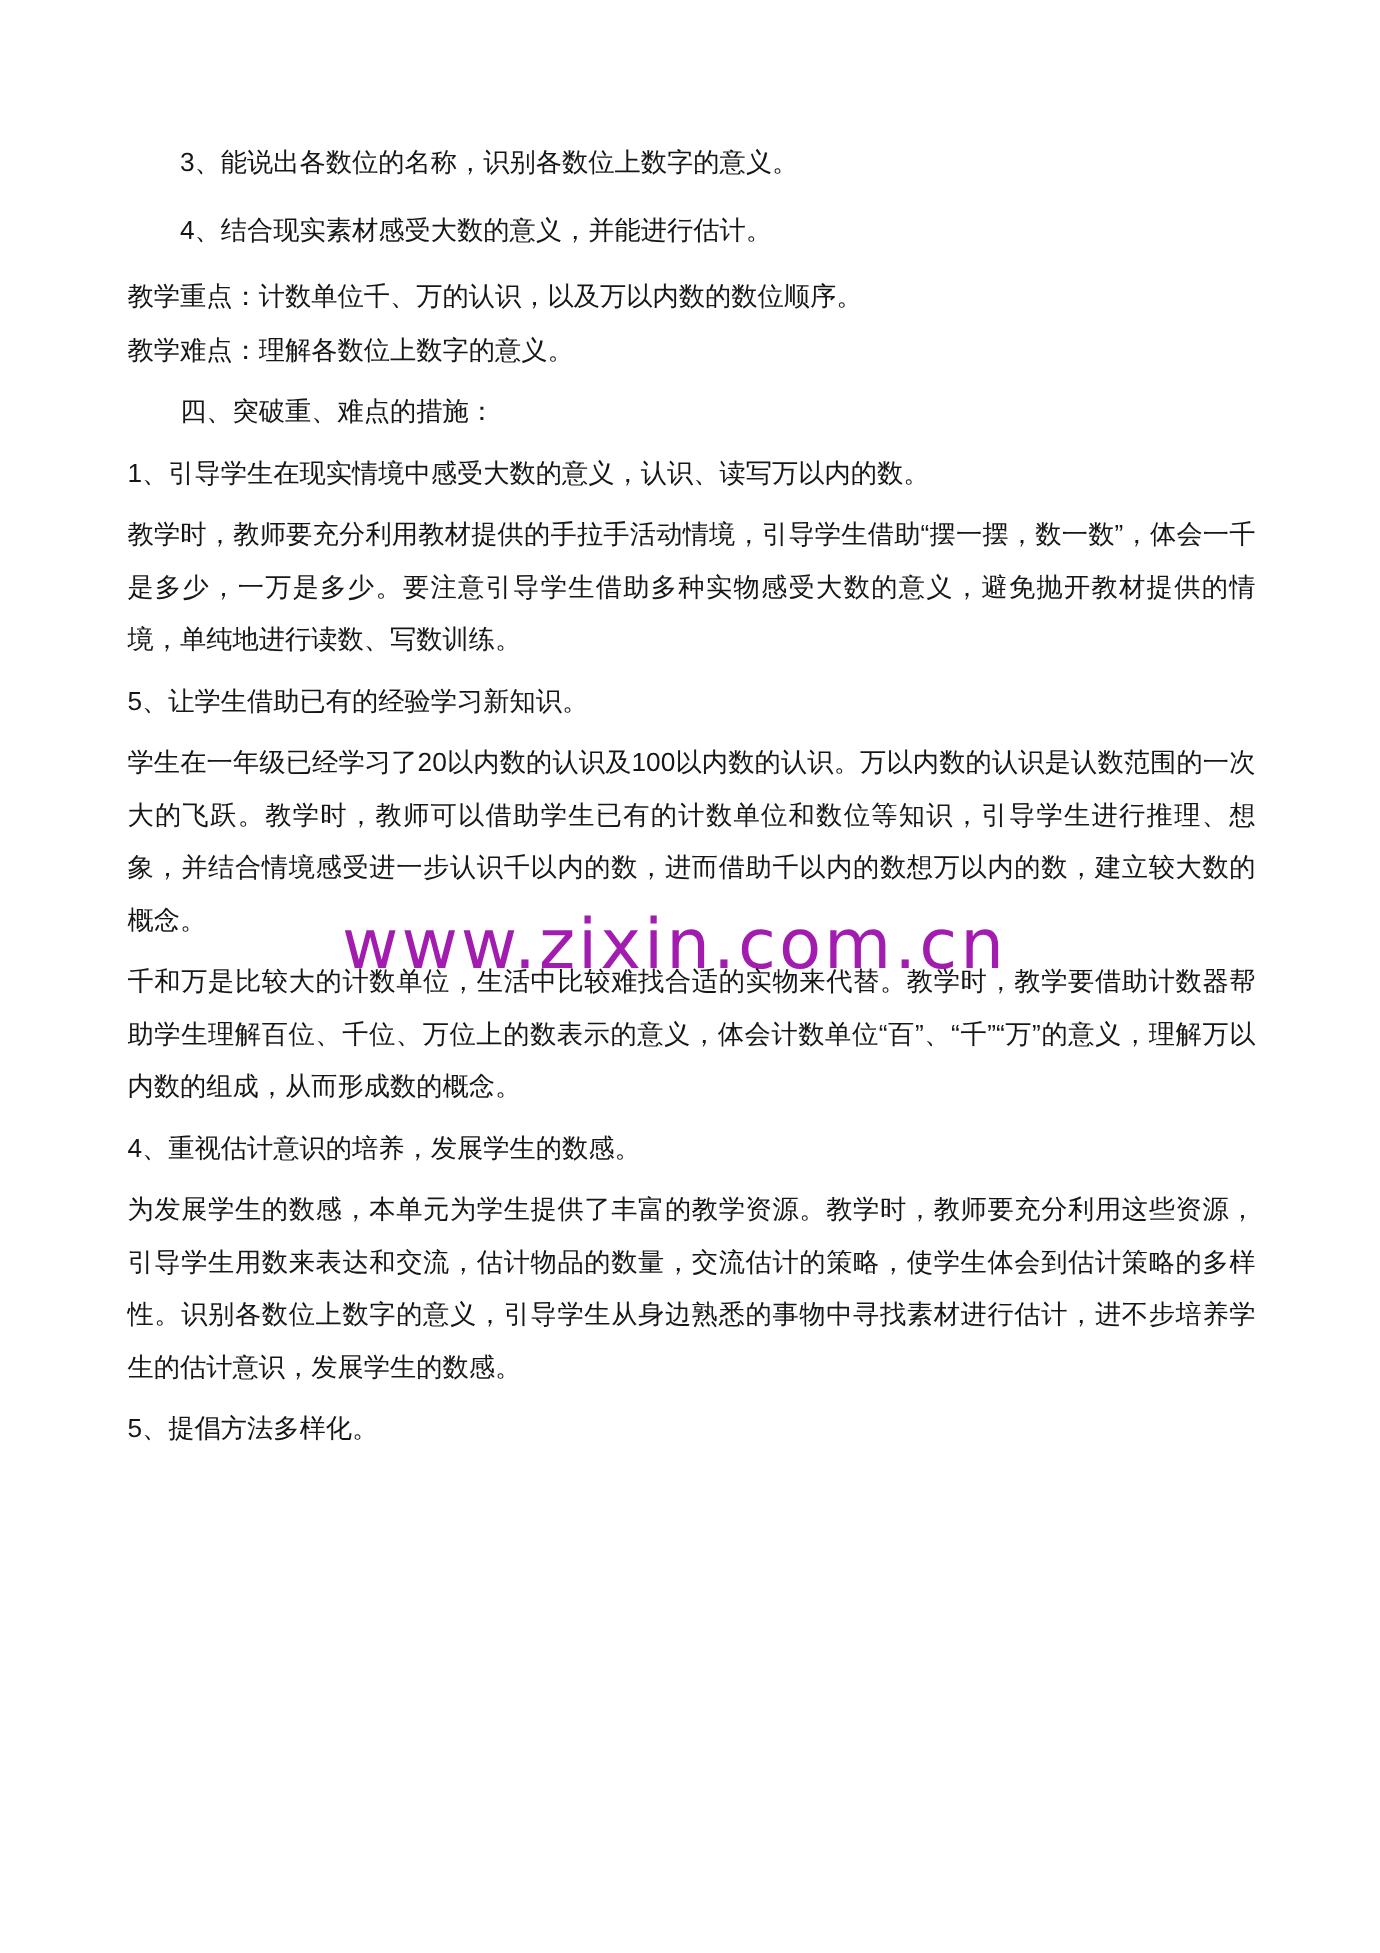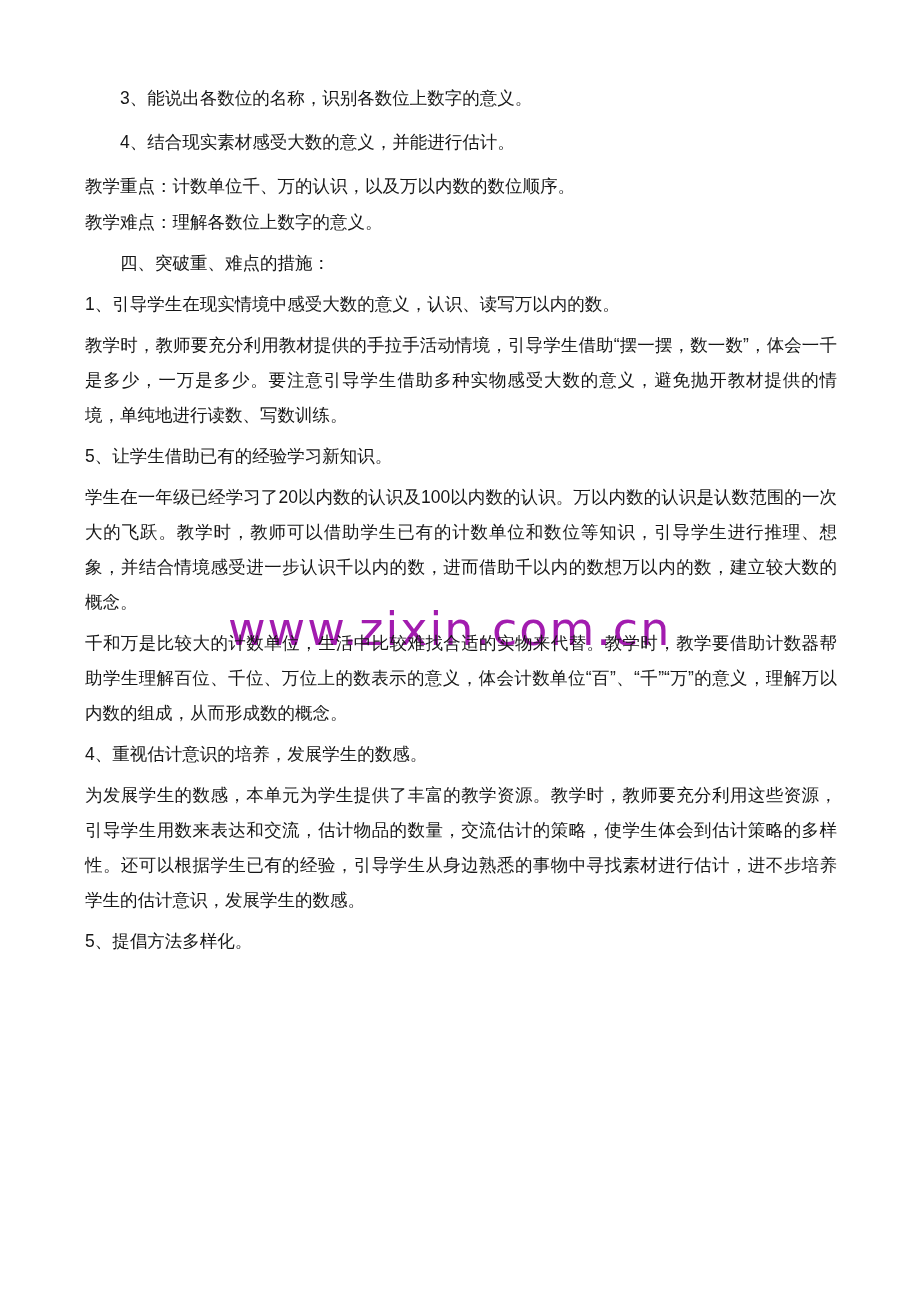--- a/index.html
+++ b/index.html
@@ -32,21 +32,21 @@
   .content p {
     margin: 0 0 6px 0;
     font-size: 17.5px;
     line-height: 35px;
     color: #161616;
     text-align: justify;
     text-justify: inter-ideograph;
     word-break: break-all;
   }
   .content p.indent { text-indent: 2em; }
-  .content p.sp9 { margin-bottom: 9px; }
+  .content p.sp9 { margin-bottom: 9px; margin-top: 10px; }
   .content p.tight { margin-bottom: 1px; }
 </style>
 </head>
 <body>
 
 <div class="page">
 
   <div class="watermark">www.zixin.com.cn</div>
 
   <div class="content">
@@ -54,17 +54,17 @@
     <p class="indent sp9">4、结合现实素材感受大数的意义，并能进行估计。</p>
     <p class="tight">教学重点：计数单位千、万的认识，以及万以内数的数位顺序。</p>
     <p>教学难点：理解各数位上数字的意义。</p>
     <p class="indent">四、突破重、难点的措施：</p>
     <p>1、引导学生在现实情境中感受大数的意义，认识、读写万以内的数。</p>
     <p>教学时，教师要充分利用教材提供的手拉手活动情境，引导学生借助“摆一摆，数一数”，体会一千是多少，一万是多少。要注意引导学生借助多种实物感受大数的意义，避免抛开教材提供的情境，单纯地进行读数、写数训练。</p>
     <p>5、让学生借助已有的经验学习新知识。</p>
     <p>学生在一年级已经学习了20以内数的认识及100以内数的认识。万以内数的认识是认数范围的一次大的飞跃。教学时，教师可以借助学生已有的计数单位和数位等知识，引导学生进行推理、想象，并结合情境感受进一步认识千以内的数，进而借助千以内的数想万以内的数，建立较大数的概念。</p>
     <p>千和万是比较大的计数单位，生活中比较难找合适的实物来代替。教学时，教学要借助计数器帮助学生理解百位、千位、万位上的数表示的意义，体会计数单位“百”、“千”“万”的意义，理解万以内数的组成，从而形成数的概念。</p>
     <p>4、重视估计意识的培养，发展学生的数感。</p>
-    <p>为发展学生的数感，本单元为学生提供了丰富的教学资源。教学时，教师要充分利用这些资源，引导学生用数来表达和交流，估计物品的数量，交流估计的策略，使学生体会到估计策略的多样性。还可以根据学生已有的经验，引导学生从身边熟悉的事物中寻找素材进行估计，进不步培养学生的估计意识，发展学生的数感。</p>
+    <p>为发展学生的数感，本单元为学生提供了丰富的教学资源。教学时，教师要充分利用这些资源，引导学生用数来表达和交流，估计物品的数量，交流估计的策略，使学生体会到估计策略的多样性。识别各数位上数字的意义，引导学生从身边熟悉的事物中寻找素材进行估计，进不步培养学生的估计意识，发展学生的数感。</p>
     <p>5、提倡方法多样化。</p>
   </div>
 
 </div>
 
 </body></html>

